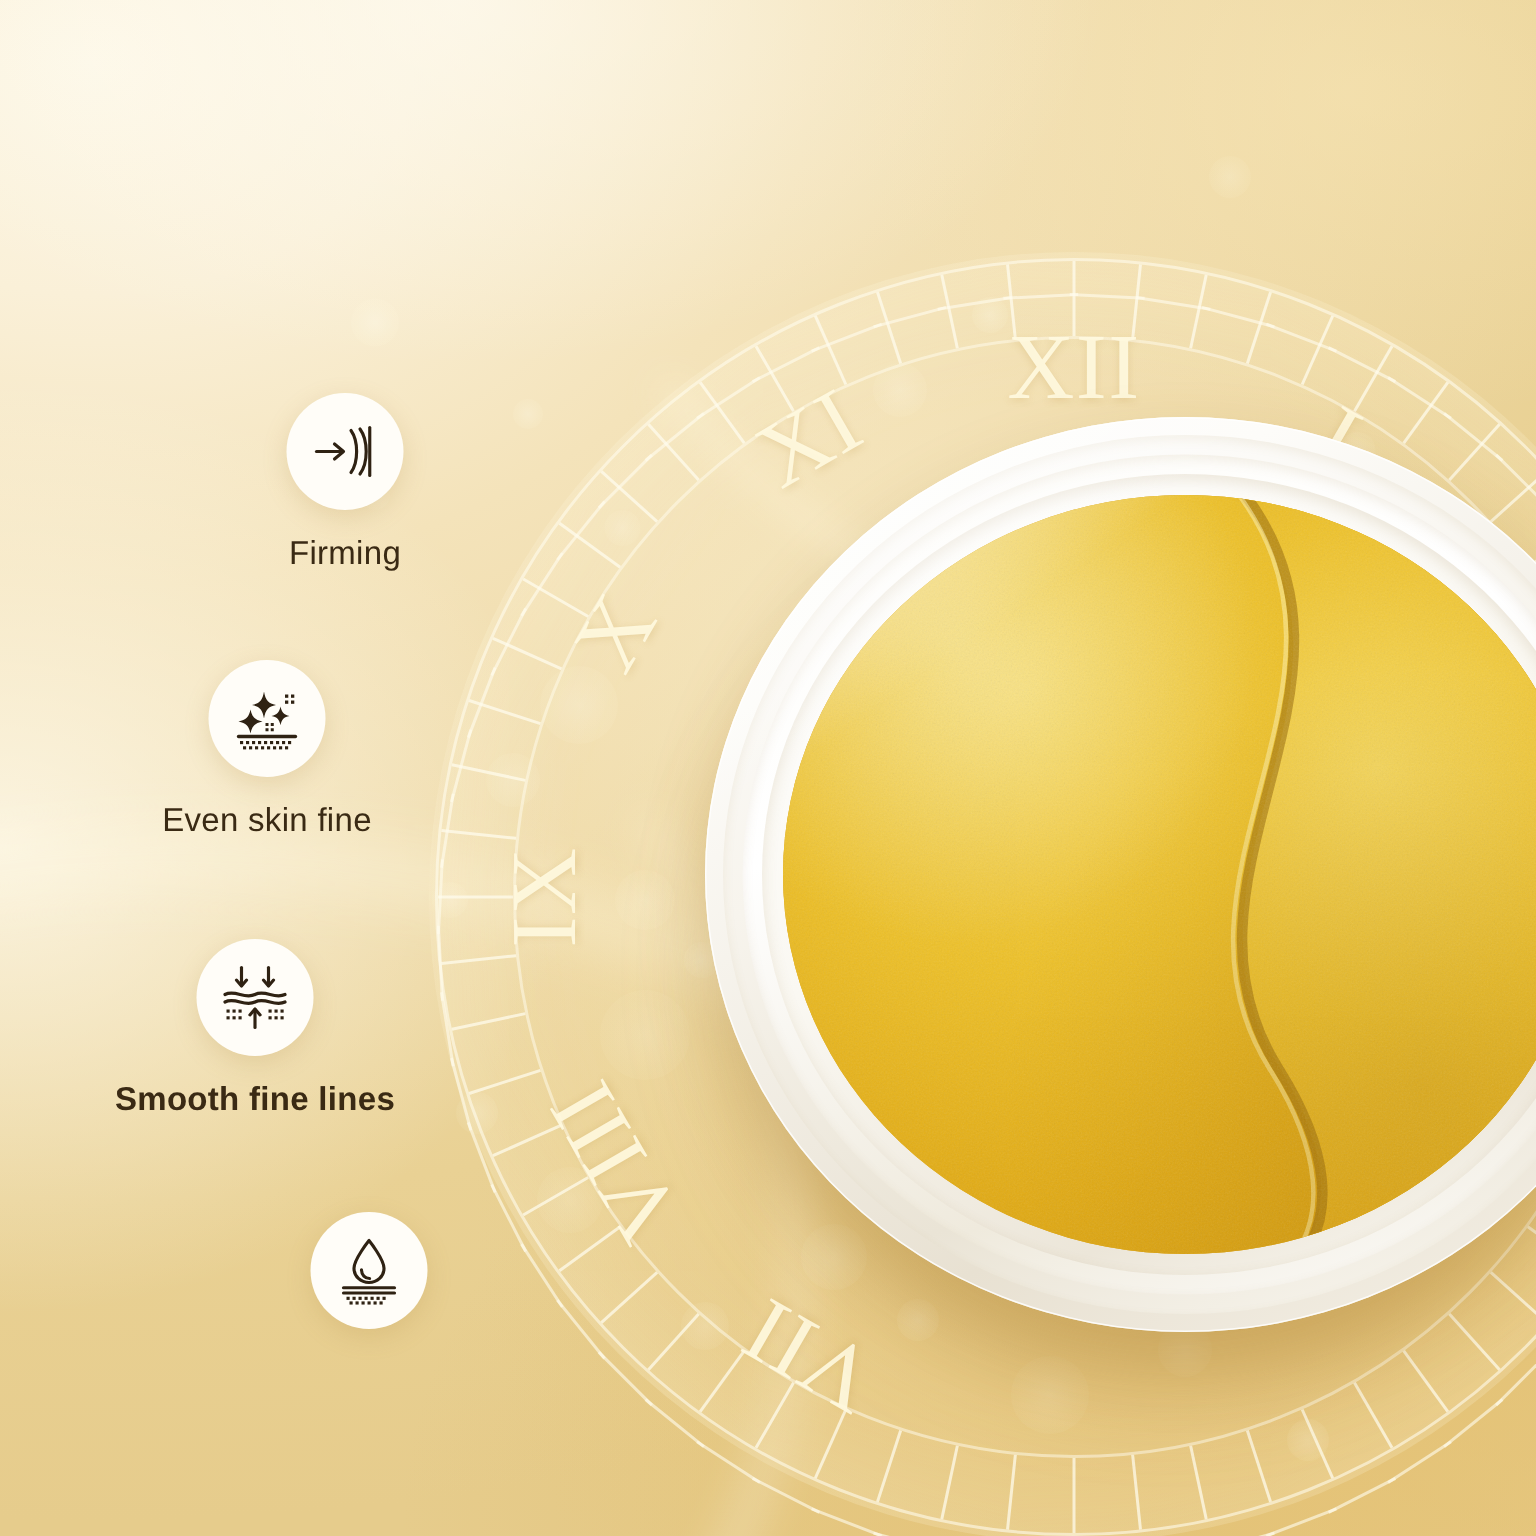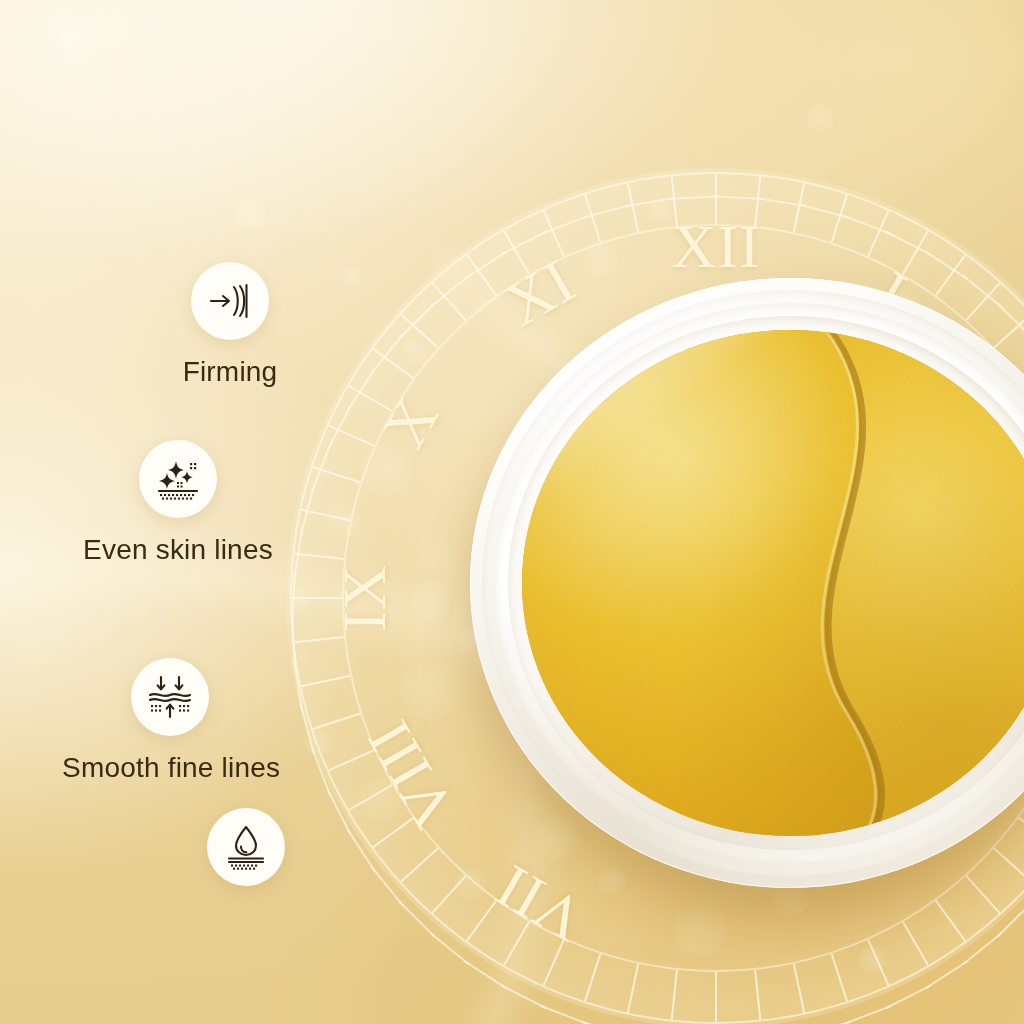--- a/index.html
+++ b/index.html
@@ -209,28 +209,28 @@
   .feature{position:absolute;text-align:center;}
   .feature .bubble{
     width:78px;height:78px;border-radius:50%;
     background:#fffdf8;
     margin:0 auto;
     display:flex;align-items:center;justify-content:center;
     box-shadow:0 5px 16px rgba(178,141,72,.22);
   }
   .feature .flabel{
     margin-top:16px;
-    font-size:28px;
+    font-size:22px;
     color:#3a2a14;
     white-space:nowrap;
     letter-spacing:.2px;
   }
   .f1{left:148px;top:262px;width:164px;}
   .f2{left:78px;top:440px;width:200px;}
-  .f3{left:62px;top:658px;width:216px;}
+  .f3{left:62px;top:626px;width:216px;font-weight:bold;}
   .f4{left:146px;top:808px;width:200px;}
 </style>
 </head>
 <body>
 
 <div id="stage">
 
   <div class="bg-base"></div>
   <div class="bg-warm"></div>
   <div class="bg-topglow"></div>
@@ -453,21 +453,21 @@
             <rect x="12" y="40.5" width="2.1" height="2.1"></rect>
           <rect x="16" y="40.5" width="2.1" height="2.1"></rect>
             <rect x="20" y="40.5" width="2.1" height="2.1"></rect>
           <rect x="24" y="40.5" width="2.1" height="2.1"></rect>
             <rect x="28" y="40.5" width="2.1" height="2.1"></rect>
           <rect x="32" y="40.5" width="2.1" height="2.1"></rect>
             <rect x="36" y="40.5" width="2.1" height="2.1"></rect>
         </g>
       </svg>
     </div>
-    <div class="flabel">Even skin lines</div>
+    <div class="flabel">Even skin fine</div>
   </div>
 
   <div class="feature f3">
     <div class="bubble">
       <svg width="50" height="46" viewBox="0 0 50 46">
         <g stroke="#2f2213" stroke-width="2.1" fill="none" stroke-linecap="round">
           <line x1="16" y1="3" x2="16" y2="15"></line>
           <path d="M12.6 11.4 L16 15.4 L19.4 11.4" stroke-linejoin="round"></path>
           <line x1="34" y1="3" x2="34" y2="15"></line>
           <path d="M30.6 11.4 L34 15.4 L37.4 11.4" stroke-linejoin="round"></path>

